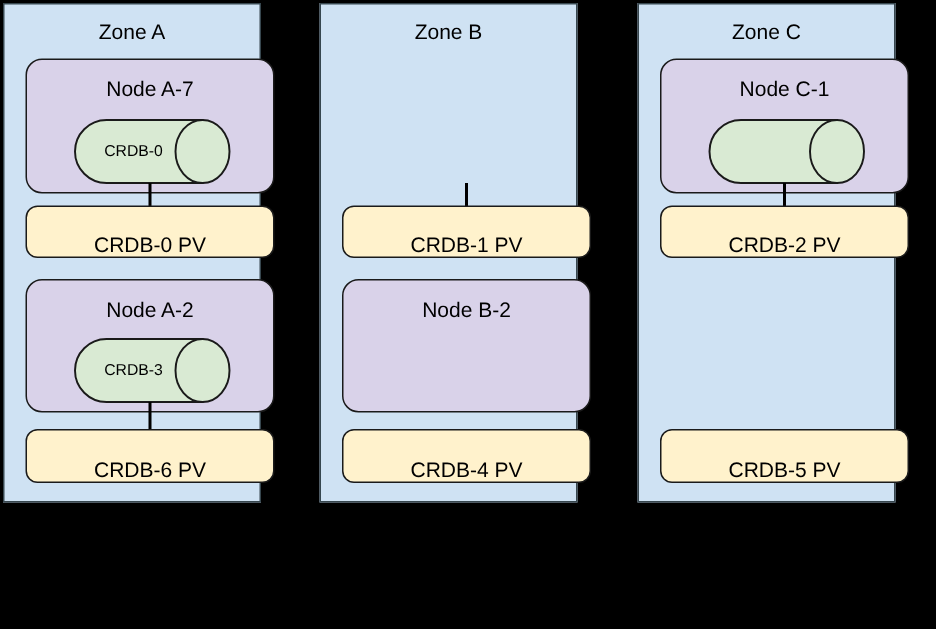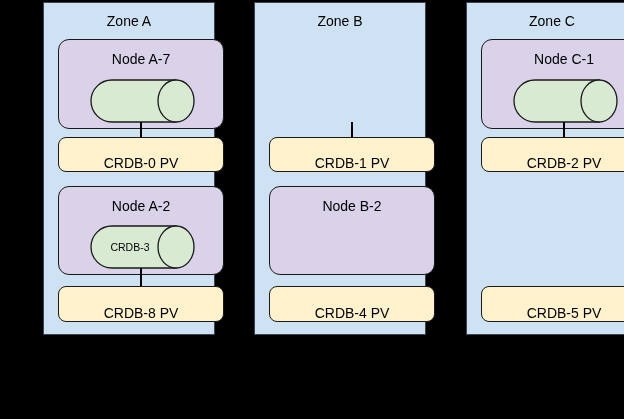--- a/index.html
+++ b/index.html
@@ -19,21 +19,20 @@
     background: var(--color-background, #000000);
   }
   .zone {
     position: absolute;
     top: 2px;
     width: 172px;
     height: 333px;
     background: var(--color-zone-fill, #cfe2f3);
     border: 1px solid #37474f;
     box-sizing: border-box;
-    margin-left: 41px;
   }
   .zone-label {
     position: absolute;
     top: 8px;
     left: 0;
     width: 100%;
     text-align: center;
     font-size: 14px;
     line-height: 20px;
   }
@@ -116,40 +115,41 @@
   <div class="zone" style="left:2px">
     <div class="zone-label">Zone A</div>
 
     <div class="node node-1">
       <div class="node-label">Node A-7</div>
       <div class="cylinder cyl-1">
         <svg width="106" height="44" viewBox="0 0 106 44">
           <path class="cyl-body" d="M 87 1 L 23 1 A 21 21 0 0 0 23 43 L 87 43 Z"></path>
           <ellipse class="cyl-body" cx="87" cy="22" rx="18" ry="21"></ellipse>
         </svg>
+        <span class="cyl-label">CRDB-0</span>
       </div>
     </div>
     <div class="connector conn-1"></div>
     <div class="pv pv-1">
       <span>CRDB-0 PV</span>
     </div>
 
     <div class="node node-2">
       <div class="node-label">Node A-2</div>
       <div class="cylinder cyl-2">
         <svg width="106" height="44" viewBox="0 0 106 44">
           <path class="cyl-body" d="M 87 1 L 23 1 A 21 21 0 0 0 23 43 L 87 43 Z"></path>
           <ellipse class="cyl-body" cx="87" cy="22" rx="18" ry="21"></ellipse>
         </svg>
         <span class="cyl-label">CRDB-3</span>
       </div>
     </div>
     <div class="connector conn-2"></div>
     <div class="pv pv-2">
-      <span>CRDB-8 PV</span>
+      <span>CRDB-6 PV</span>
     </div>
   </div>
 
   <div class="zone" style="left:213px">
     <div class="zone-label">Zone B</div>
 
     <div class="connector conn-1"></div>
     <div class="pv pv-1">
       <span>CRDB-1 PV</span>
     </div>

